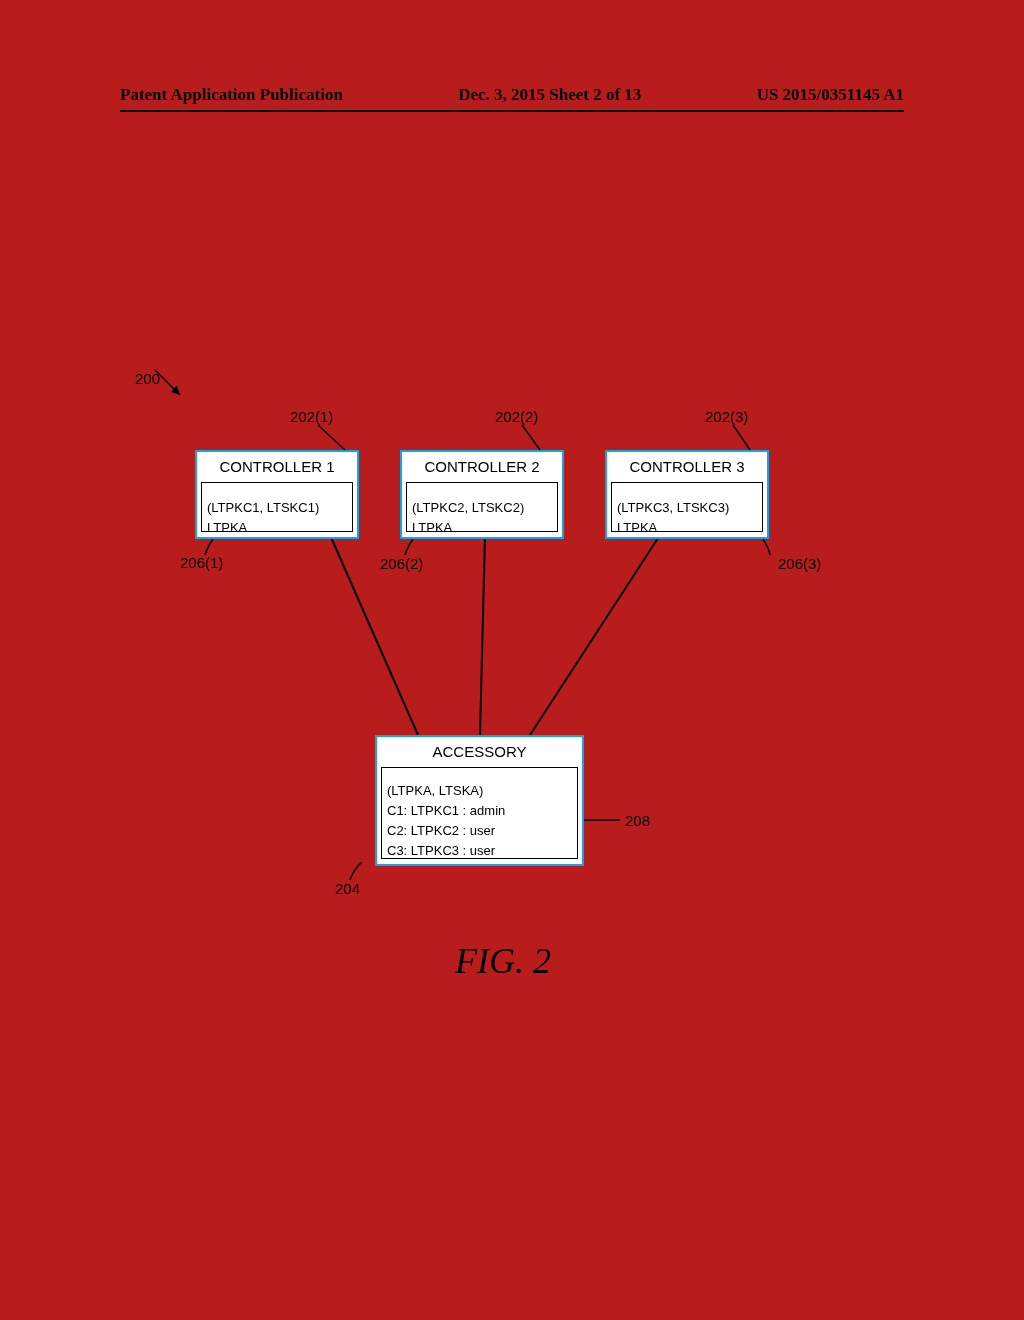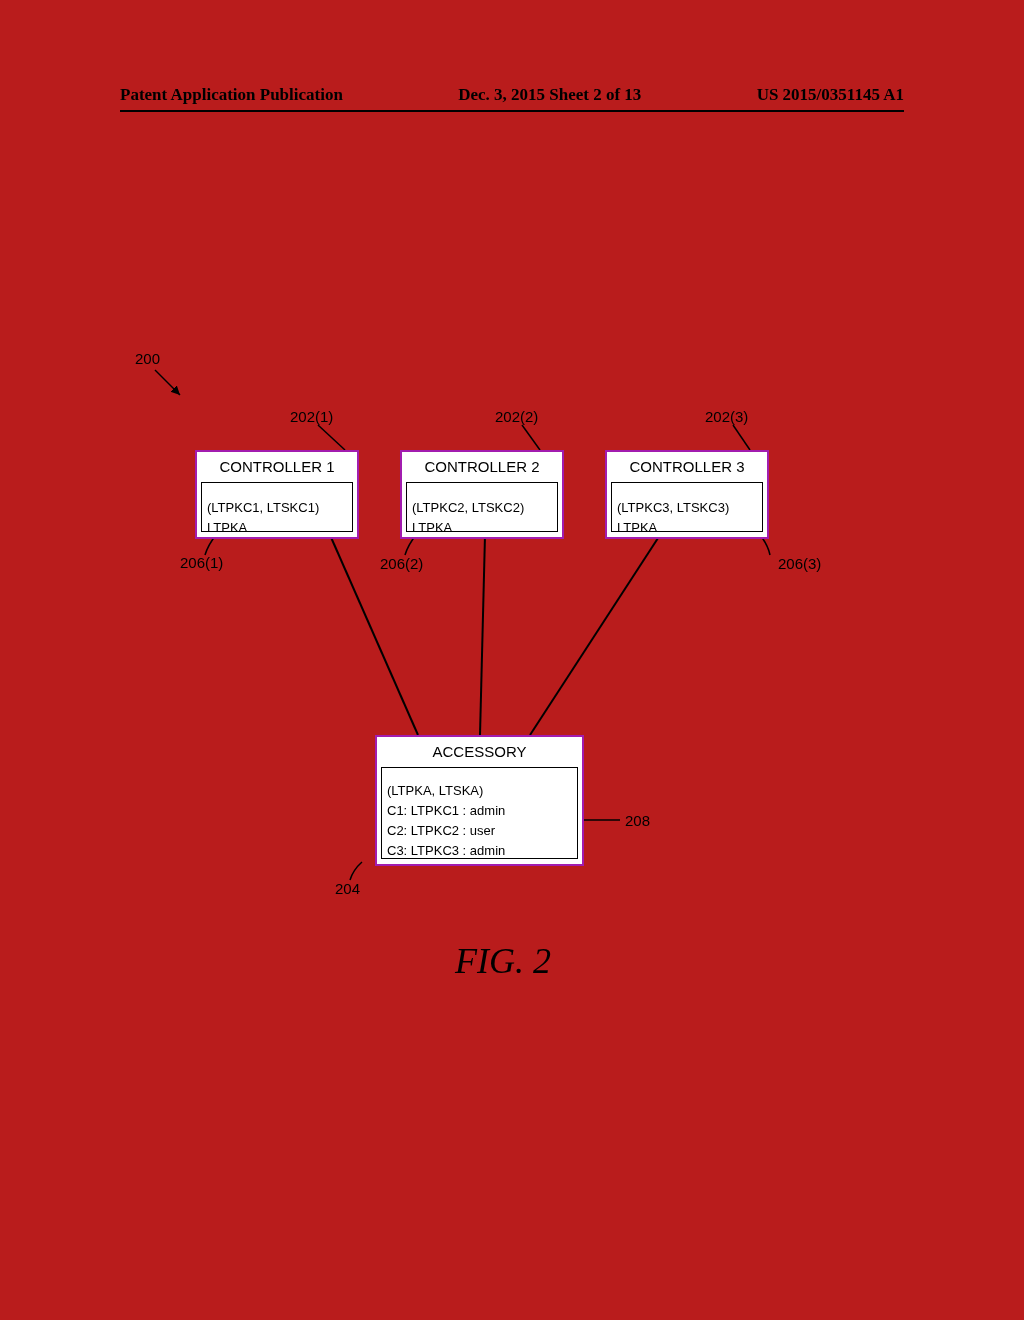--- a/index.html
+++ b/index.html
@@ -37,21 +37,21 @@
     top: 0;
     left: 0;
   }
   .label {
     position: absolute;
     font-size: 15px;
     font-family: Arial, Helvetica, sans-serif;
   }
   .box {
     position: absolute;
-    border: 2px solid #a21caf;
+    border: 2px solid #0ea5e9;
     background: #fff;
   }
   .inner-box {
     position: absolute;
     border: 1.5px solid #000;
     background: #fff;
   }
   .box-title {
     position: absolute;
     font-size: 15px;
@@ -113,21 +113,21 @@
 
     <line x1="485" y1="535" x2="480" y2="735" stroke="#000" stroke-width="2"></line>
 
     <line x1="660" y1="535" x2="530" y2="735" stroke="#000" stroke-width="2"></line>
 
     <line x1="580" y1="820" x2="620" y2="820" stroke="#000" stroke-width="1.5"></line>
 
     <path d="M 350 880 Q 353 870 362 862" stroke="#000" stroke-width="1.5" fill="none"></path>
   </svg>
 
-  <div class="label" style="left:135px; top:350px;">200</div>
+  <div class="label" style="left:135px; top:370px;">200</div>
   <div class="label" style="left:290px; top:408px;">202(1)</div>
   <div class="label" style="left:495px; top:408px;">202(2)</div>
   <div class="label" style="left:705px; top:408px;">202(3)</div>
 
   <div class="label" style="left:180px; top:554px;">206(1)</div>
   <div class="label" style="left:380px; top:555px;">206(2)</div>
   <div class="label" style="left:770px; top:555px;margin-left:8px;">206(3)</div>
 
   <div class="label" style="left:625px; top:812px;">208</div>
   <div class="label" style="left:335px; top:880px;">204</div>
@@ -155,19 +155,19 @@
       <div class="inner-text" style="top:26px;">LTPKA</div>
     </div>
   </div>
 
   <div class="box" style="left:375px; top:735px; width:205px; height:127px;">
     <div class="box-title" style="top:6px;">ACCESSORY</div>
     <div class="inner-box" style="left:4px; top:30px; right:4px; height:90px;">
       <div class="inner-text" style="top:4px;">(LTPKA, LTSKA)</div>
       <div class="inner-text" style="top:24px;">C1: LTPKC1 : admin</div>
       <div class="inner-text" style="top:44px;">C2: LTPKC2 : user</div>
-      <div class="inner-text" style="top:64px;">C3: LTPKC3 : admin</div>
+      <div class="inner-text" style="top:64px;">C3: LTPKC3 : user</div>
     </div>
   </div>
 
   <div class="fig-caption" style="left:455px; top:940px;">FIG. 2</div>
 
 </div>
 
 </body></html>

